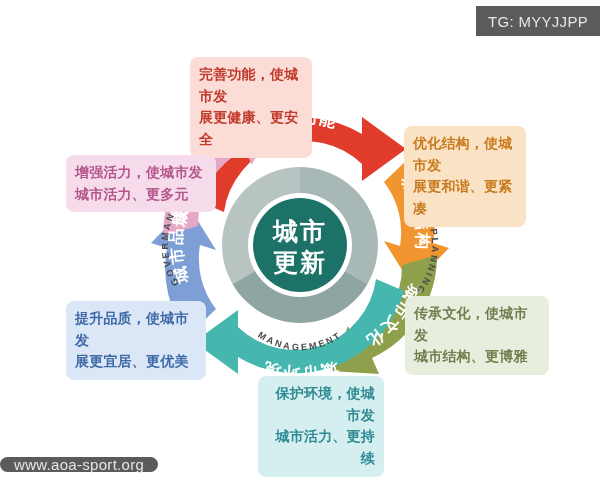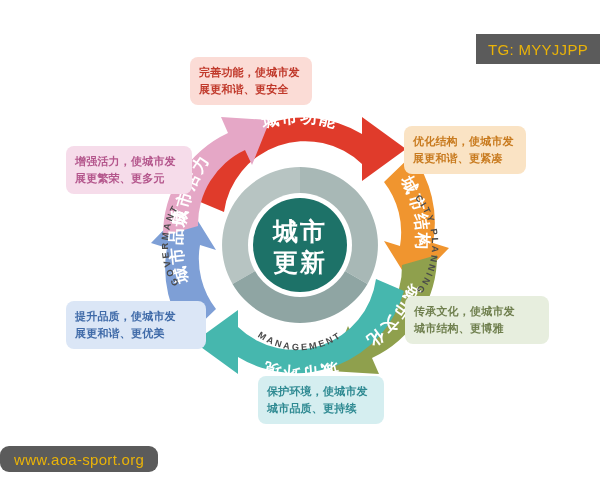--- a/index.html
+++ b/index.html
@@ -10,50 +10,49 @@
     font-family:"Liberation Sans","DejaVu Sans",sans-serif;
     overflow:hidden;
     position:relative;
   }
   #stage{position:absolute;inset:0;width:600px;height:480px;}
 
   
   .wm{
     position:absolute;
     background:#5b5b5b;
-    color:#eab308;
+    color:#e5e5e5;
     font-size:15px;
     letter-spacing:.3px;
     display:flex;align-items:center;justify-content:center;
     white-space:nowrap;
-    margin-top:28px;
   }
   #tg-badge{right:0;top:6px;height:30px;padding:0 12px;}
-  #site-badge{left:0;bottom:8px;height:26px;padding:0 14px;font-size:15px;border-radius:9px;}
+  #site-badge{left:0;bottom:8px;height:15px;padding:0 14px;font-size:15px;border-radius:9px;}
 
   
   .callout{
     position:absolute;
     border-radius:8px;
     padding:7px 9px;
     box-sizing:border-box;
-    font-size:11px;
+    font-size:14px;
     line-height:1.55;
     font-weight:bold;
     letter-spacing:.2px;
     text-align:left;
   }
   .callout span{display:block;}
 
   #callout-function{left:190px;top:57px;width:122px;background:#fbdcd6;color:#c0392b;}
   #callout-structure{left:404px;top:126px;width:122px;background:#fae3c4;color:#c87a1e;}
   #callout-culture{left:405px;top:296px;width:144px;background:#e7eede;color:#6f7f4e;}
-  #callout-environment{left:258px;top:376px;width:126px;background:#d5eef0;color:#2f8a92;}
+  #callout-environment{left:258px;top:376px;width:126px;background:#d5eef0;color:#2f8a92;text-align:right;}
   #callout-quality{left:66px;top:301px;width:140px;background:#dbe6f6;color:#3f6aa8;}
-  #callout-vitality{left:66px;top:146px;width:126px;background:#f6dcea;color:#b4568c;}
+  #callout-vitality{left:66px;top:155px;width:150px;background:#f6dcea;color:#b4568c;}
 
   
   #wheel{position:absolute;left:150px;top:95px;width:300px;height:300px;}
 
   .arrow-label{
     font-size:16.5px;
     font-weight:bold;
     fill:#ffffff;
     letter-spacing:2px;
     font-family:"Liberation Sans","DejaVu Sans",sans-serif;
@@ -187,42 +186,42 @@
     <g>
       <circle cx="150" cy="150" r="52" fill="#ffffff"></circle>
       <circle cx="150" cy="150" r="47" fill="#1d7268"></circle>
       <text class="core-text" x="150" y="145" text-anchor="middle">城市</text>
       <text class="core-text" x="150" y="176" text-anchor="middle">更新</text>
     </g>
   </svg>
 
   <div class="callout" id="callout-function">
     <span>完善功能，使城市发</span>
-    <span>展更和谐、更安全</span>
+    <span>展更健康、更安全</span>
   </div>
 
   <div class="callout" id="callout-structure">
     <span>优化结构，使城市发</span>
     <span>展更和谐、更紧凑</span>
   </div>
 
   <div class="callout" id="callout-culture">
     <span>传承文化，使城市发</span>
     <span>城市结构、更博雅</span>
   </div>
 
   <div class="callout" id="callout-environment">
     <span>保护环境，使城市发</span>
-    <span>城市品质、更持续</span>
+    <span>城市活力、更持续</span>
   </div>
 
   <div class="callout" id="callout-quality">
     <span>提升品质，使城市发</span>
-    <span>展更和谐、更优美</span>
+    <span>展更宜居、更优美</span>
   </div>
 
   <div class="callout" id="callout-vitality">
     <span>增强活力，使城市发</span>
-    <span>展更繁荣、更多元</span>
+    <span>城市活力、更多元</span>
   </div>
 
   <div class="wm" id="site-badge">www.aoa-sport.org</div>
 </div>
 
 </body></html>

